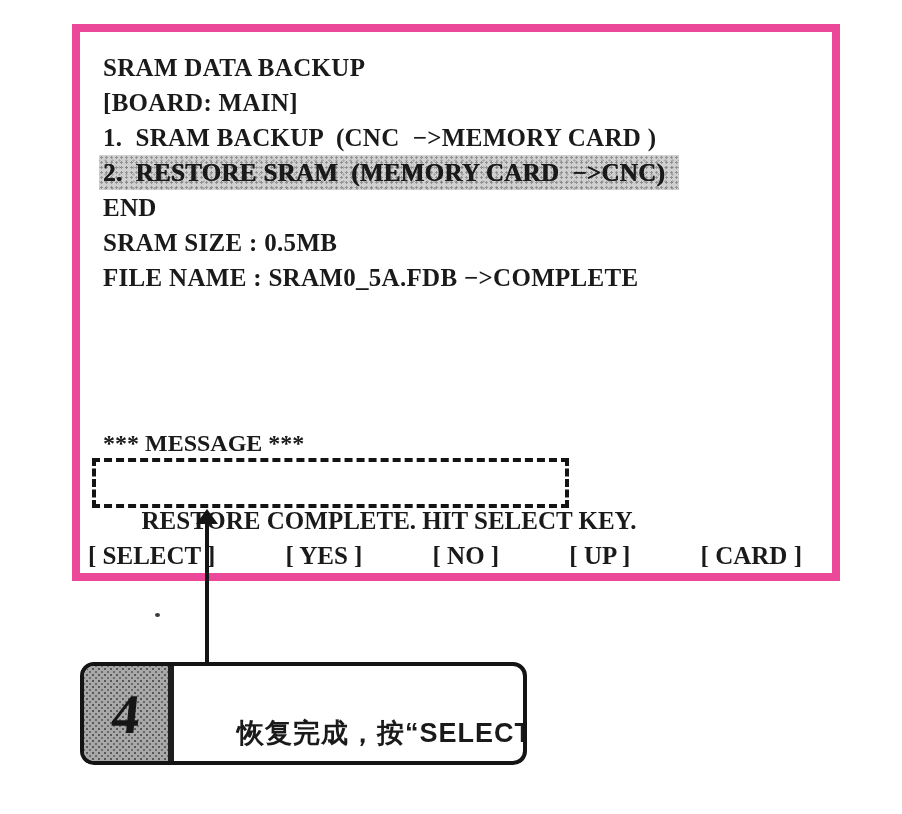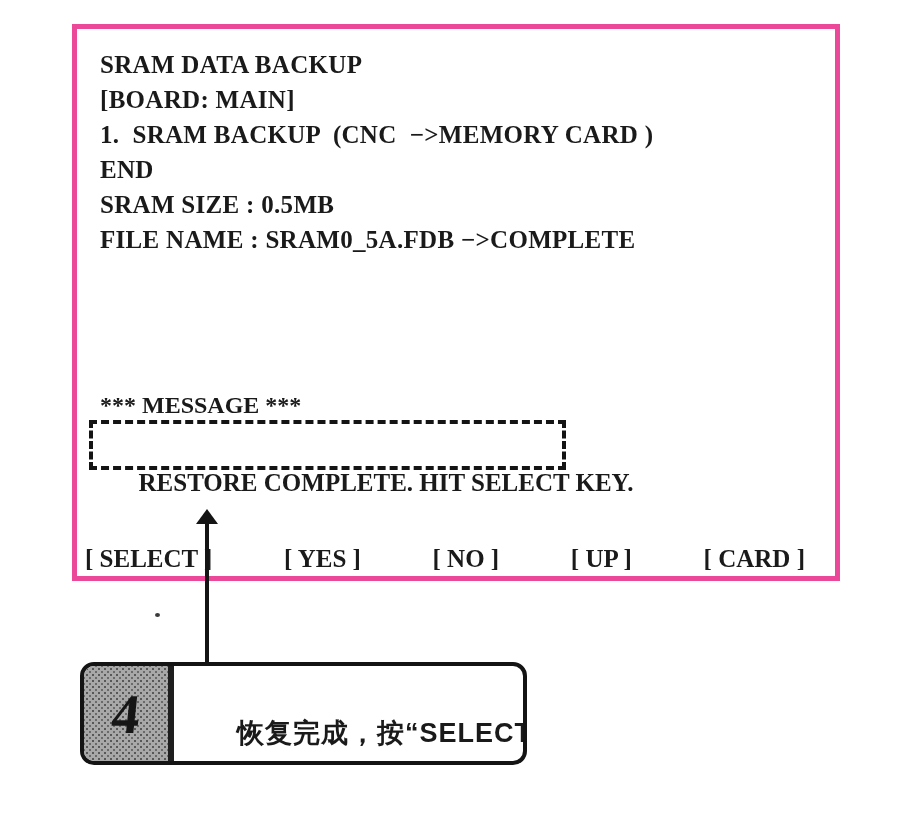--- a/index.html
+++ b/index.html
@@ -16,21 +16,21 @@
     color: var(--ink);
     overflow: hidden;
   }
   .page { position: relative; width: 902px; height: 814px; }
 
   
   .screen-box {
     position: absolute;
     left: 72px; top: 24px;
     width: 768px; height: 557px;
-    border: 5px solid #ec4899;
+    border: 8px solid #ec4899;
     background: var(--paper);
     padding: 18px 0 0 23px;
   }
   .line {
     font-size: 25px;
     font-weight: bold;
     line-height: 35px;
     white-space: pre;
     letter-spacing: 0.3px;
   }
@@ -139,20 +139,21 @@
 </style>
 </head>
 <body>
 
 <div class="page">
 
   <div class="screen-box">
     <div class="line">SRAM DATA BACKUP</div>
     <div class="line">[BOARD: MAIN]</div>
     <div class="line">1.  SRAM BACKUP  (CNC  −&gt;MEMORY CARD )</div>
+    <div class="line highlight">2.  RESTORE SRAM  (MEMORY CARD  −&gt;CNC)</div>
     <div class="line">END</div>
     <div class="line">SRAM SIZE : 0.5MB</div>
     <div class="line">FILE NAME : SRAM0_5A.FDB −&gt;COMPLETE</div>
 
     <div class="msg-title">*** MESSAGE ***</div>
 
     <div class="msg-box">
       <span>RESTORE COMPLETE. HIT SELECT KEY.</span>
     </div>
 

